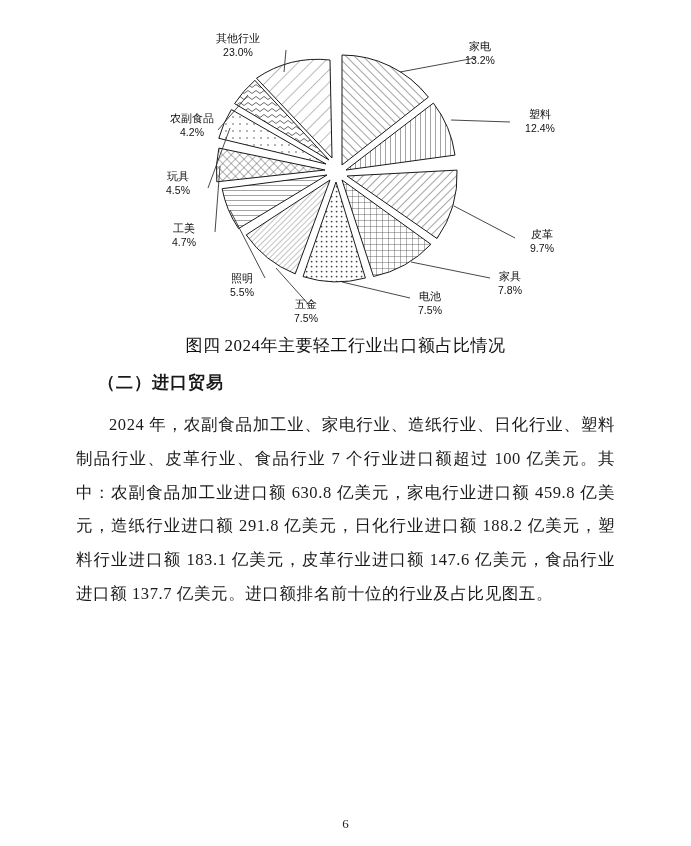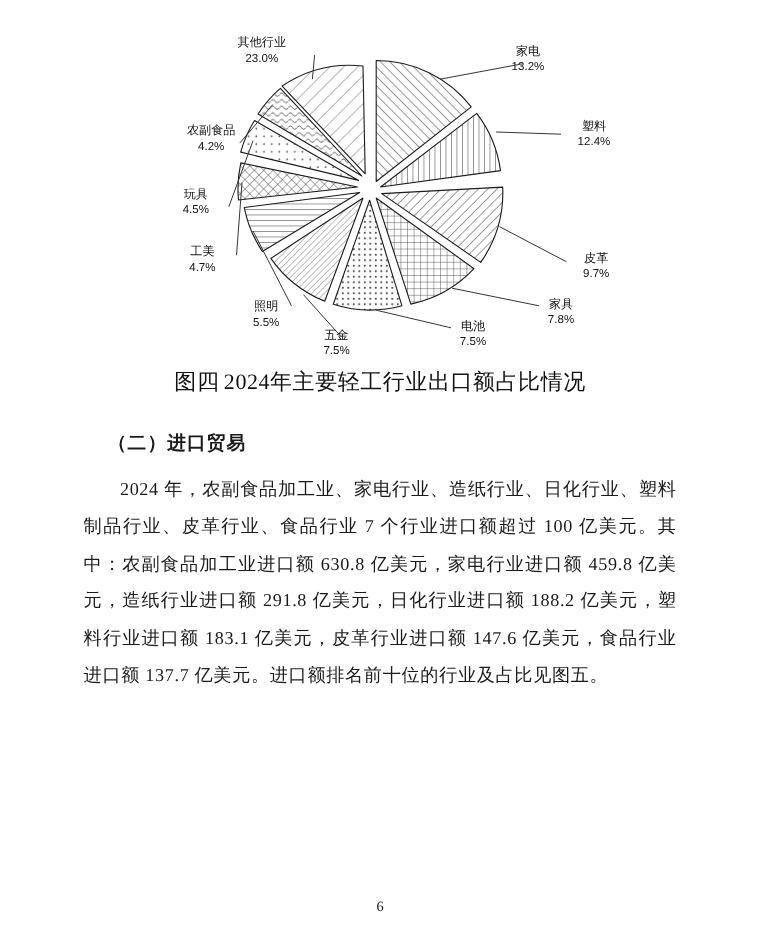--- a/index.html
+++ b/index.html
@@ -30,33 +30,33 @@
     height: 320px;
     margin: 10px auto 0 auto;
   }
   .chart-svg {
     position: absolute;
     left: 0;
     top: 0;
   }
   .chart-caption {
     text-align: center;
-    font-size: 20px;
+    font-size: 17px;
     font-family: "Liberation Serif", serif;
     letter-spacing: 0.5px;
     margin-top: 4px;
     color: #111;
   }
   .chart-caption .cap-label { margin-right: 4px; }
 
   
   .section-heading {
     font-size: 17px;
     font-weight: bold;
-    margin: 30px 0 14px 28px;
+    margin: 14px 0 14px 28px;
     letter-spacing: 1px;
     font-family: "Liberation Serif", serif;
   }
   .para {
     font-size: 16.5px;
     line-height: 2.05;
     text-align: justify;
     text-justify: inter-ideograph;
     text-indent: 2em;
     letter-spacing: 0.6px;

